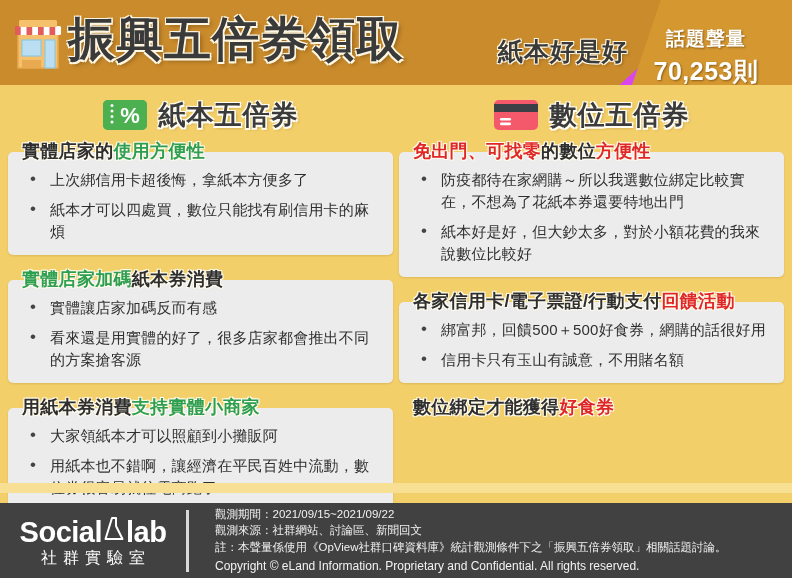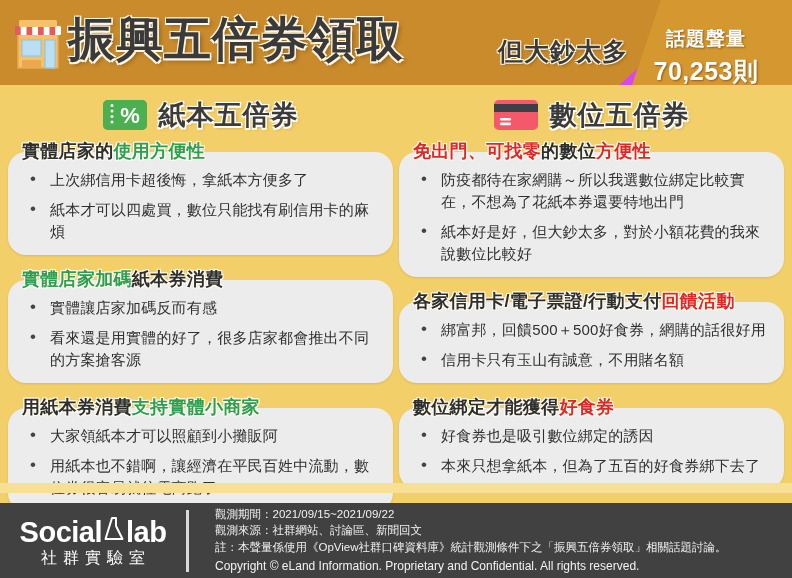--- a/index.html
+++ b/index.html
@@ -122,21 +122,21 @@
     position: relative; z-index: 3;
     white-space: nowrap;
     text-shadow: 1px 1px 0 #FFFCEF, -1px -1px 0 #FFFCEF,
                  1px -1px 0 #FFFCEF, -1px 1px 0 #FFFCEF;
   }
   .sec-title .hl-green { color: #2E9E4F; }
   .sec-title .hl-red   { color: #E02727; }
 
   .panel {
     background: #ECECEC;
-    border-radius: 18px;
+    border-radius: 5px;
     padding: 17px 14px 12px 14px;
     box-shadow: 0 1px 2px rgba(120,85,25,.18);
   }
   .panel ul { list-style: none; }
   .panel li {
     position: relative;
     padding-left: 28px;
     font-size: 15px;
     line-height: 22px;
     color: #303030;
@@ -205,21 +205,21 @@
       <rect x="37.5" y="12" width="5.7" height="9" fill="#E25C5C"></rect>
       <rect x="7" y="6" width="38" height="7" rx="1.5" fill="#F5C16C"></rect>
       <rect x="10" y="26" width="19" height="16" fill="#BBDFF2"></rect>
       <rect x="10" y="26" width="19" height="16" fill="none" stroke="#8FC6E3" stroke-width="1.2"></rect>
       <rect x="33" y="26" width="10" height="28" fill="#BBDFF2"></rect>
       <rect x="33" y="26" width="10" height="28" fill="none" stroke="#8FC6E3" stroke-width="1.2"></rect>
       <rect x="10" y="46" width="19" height="8" fill="#E8A951"></rect>
     </svg>
 
     <div id="header-title">振興五倍券領取</div>
-    <div id="header-subtitle">但大鈔太多</div>
+    <div id="header-subtitle">紙本好是好</div>
 
     <div id="volume-box">
       <div id="volume-label">話題聲量</div>
       <div id="volume-value">70,253則</div>
     </div>
   </div>
 
   <div id="content">
 
     <div class="col left">
@@ -298,26 +298,20 @@
         <div class="panel">
           <ul>
             <li>綁富邦，回饋500＋500好食券，網購的話很好用</li>
             <li>信用卡只有玉山有誠意，不用賭名額</li>
           </ul>
         </div>
       </div>
 
       <div class="section">
         <div class="sec-title"><span>數位綁定才能獲得</span><span class="hl-red">好食券</span></div>
-        <div class="panel">
-          <ul>
-            <li>好食券也是吸引數位綁定的誘因</li>
-            <li>本來只想拿紙本，但為了五百的好食券綁下去了</li>
-          </ul>
-        </div>
       </div>
     </div>
   </div>
 
   <div id="bottom-stripe"></div>
 
   <div id="footer">
     <div id="footer-logo">
       <div id="logo-wordmark">
         <span>Social</span>

